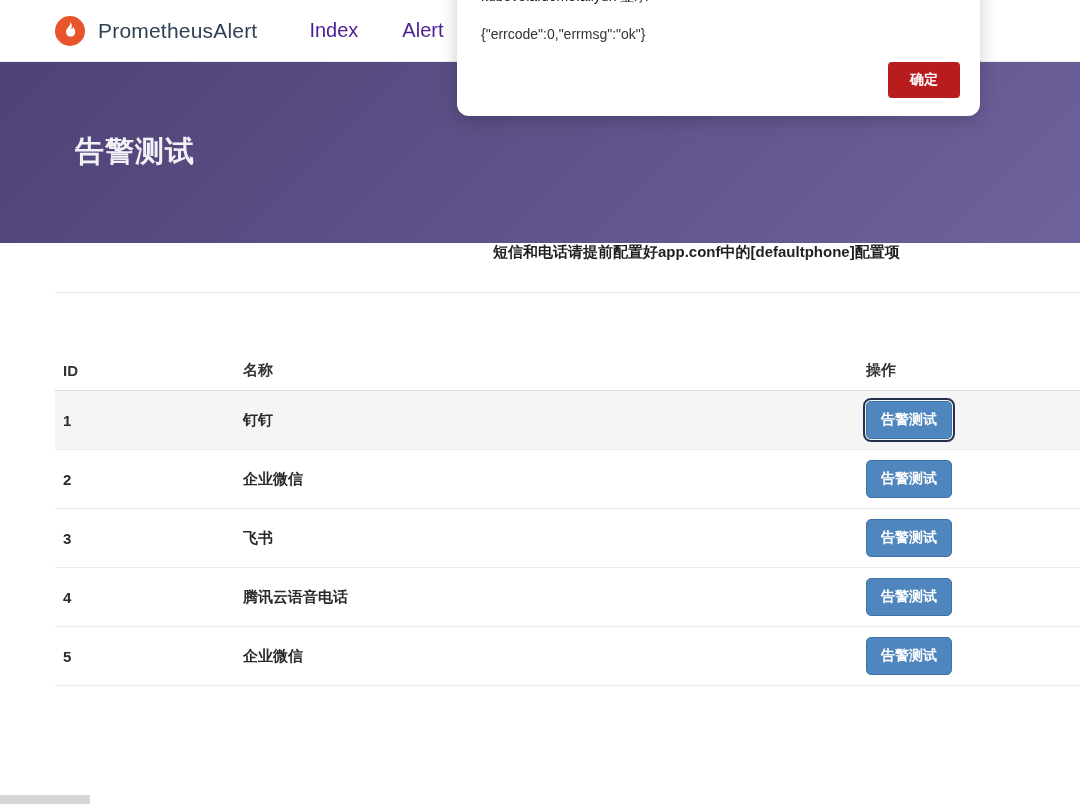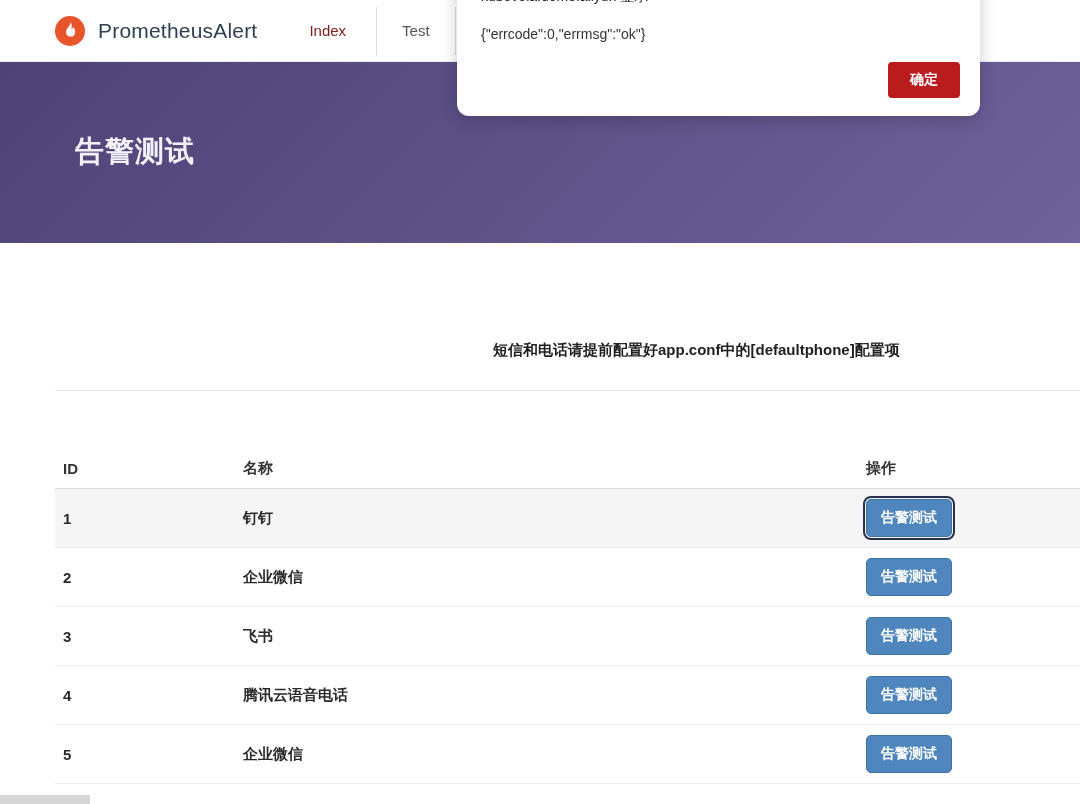--- a/index.html
+++ b/index.html
@@ -12,33 +12,33 @@
 
   
   .navbar {
     height:62px; background:#ffffff; border-bottom:1px solid #ececec;
     display:flex; align-items:center; position:relative; z-index:1;
   }
   .logo { width:30px; height:30px; margin-left:55px; flex:0 0 auto; }
   .logo svg { width:30px; height:30px; display:block; }
   .brand { font-size:21px; font-weight:normal; color:#2f4154; margin-left:13px; letter-spacing:0.2px; }
   .nav-links { display:flex; align-items:center; margin-left:30px; height:100%; }
-  .nav-link { color:#7f1d1d; font-size:15px; padding:0 22px; text-decoration:none; cursor:pointer; }
+  .nav-link { color:#4c1d95; font-size:20px; padding:0 22px; text-decoration:none; cursor:pointer; }
   .nav-tab {
     height:48px; display:flex; align-items:center; padding:0 25px; margin:0 8px;
     border-left:1px solid #dcdcdc; border-right:1px solid #dcdcdc;
     color:#555; font-size:15px; background:#fff; cursor:pointer; text-decoration:none;
   }
 
   
   .hero { height:181px; background:linear-gradient(135deg,#4e4276 0%,#6f629c 100%); }
   .hero-title { color:#f3f1f8; font-size:29px; font-weight:bold; padding:70px 0 0 75px; letter-spacing:1px; }
 
   
-  .note-wrap { margin-top:98px; padding-left:493px; }
+  .note-wrap { padding-left:493px; }
   .note { font-size:15px; font-weight:bold; color:#1f1f1f; }
   .divider { border:none; border-top:1px solid #e6e6e6; margin:30px 0 0 55px; width:1025px; }
 
   
   table.test-table { margin:58px 0 0 55px; width:1025px; border-collapse:collapse; font-size:15px; color:#333; }
   .test-table th {
     text-align:left; font-weight:bold; padding:10px 8px; border-bottom:1px solid #dcdcdc; font-size:15px;margin-left:36px;
   }
   .test-table td { padding:10px 8px; border-bottom:1px solid #ececec; vertical-align:middle; }
   .test-table td.id-cell, .test-table td.name-cell { font-weight:bold; color:#2a2a2a; }
@@ -77,21 +77,20 @@
   <span class="logo">
     <svg viewBox="0 0 24 24" aria-hidden="true">
       <circle cx="12" cy="12" r="12" fill="#e8552d"></circle>
       <path d="M12 4.5c1.2 3.2-3.2 4.6-3.2 8.4a3.7 3.7 0 0 0 7.4 0c0-2.1-1.1-3.2-1.6-4.3-.3 1.1-.9 1.7-1.6 2 .6-2 1-4-1-6.1z" fill="#ffffff"></path>
       <rect x="9.5" y="16.5" width="5" height="1.6" rx="0.8" fill="#e8552d"></rect>
     </svg>
   </span>
   <span class="brand">PrometheusAlert</span>
   <nav class="nav-links">
     <a class="nav-link">Index</a>
-    <a class="nav-tab">Test</a>
     <a class="nav-link">Alert</a>
   </nav>
 </div>
 
 <div class="hero">
   <div class="hero-title">告警测试</div>
 </div>
 
 <div>
   <div class="note-wrap">

